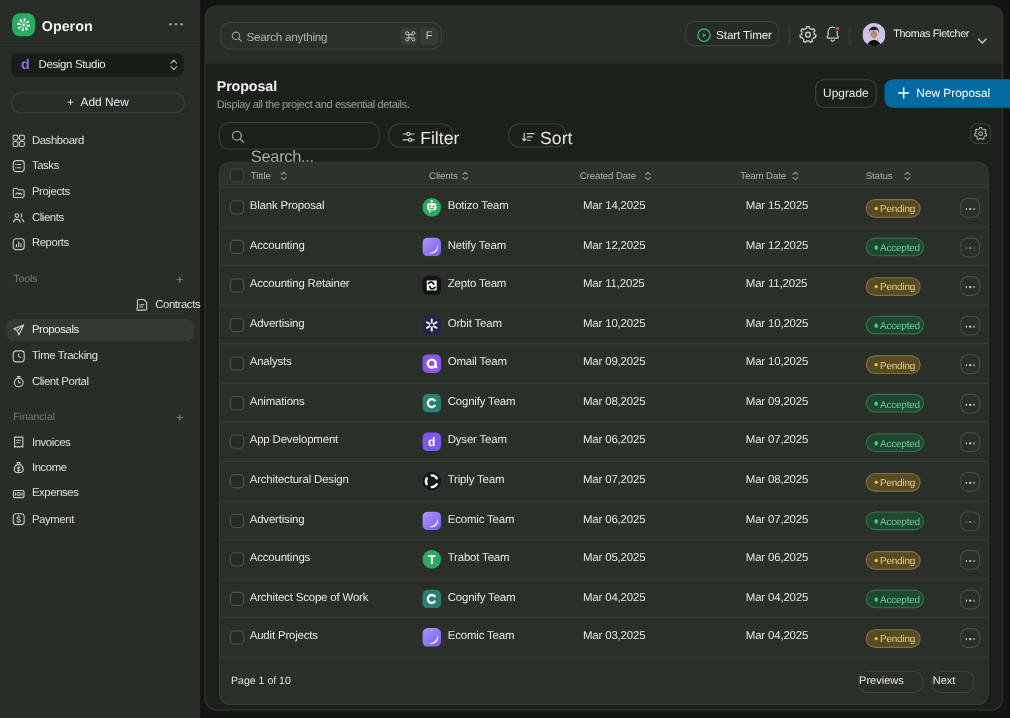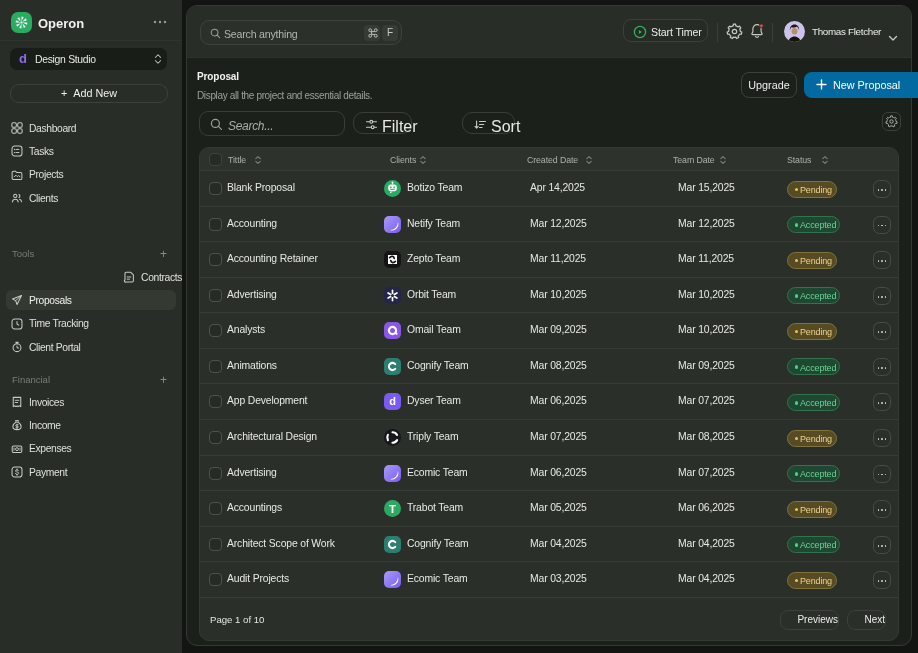--- a/index.html
+++ b/index.html
@@ -24,28 +24,28 @@
 .tsearch svg.mg { position:absolute; left:9px; top:7px; }
 .key { position:absolute; top:4px; width:16px; height:16px; background:#363c35; border-radius:4px; color:#c5cac2; font-size:10px; text-align:center; line-height:15px; }
 .starttimer { position:absolute; left:436px; top:13px; width:85px; height:23px; border:1px solid #3b413a; border-radius:8px; background:#262b25; }
 .starttimer .tx { position:absolute; left:27px; top:6px; font-size:10.6px; color:#eceeeb; white-space:nowrap; letter-spacing:-0.1px; }
 .starttimer svg { position:absolute; left:9px; top:4.5px; }
 .vdiv { position:absolute; top:17px; width:1px; height:19px; background:#3a403a; }
 .icbtn { position:absolute; top:18px; }
 .avatar { position:absolute; left:597px; top:15px; width:21px; height:21px; border-radius:50%; overflow:hidden; }
 .uname { position:absolute; left:625px; top:20px; font-size:9.8px; color:#eceeeb; white-space:nowrap; letter-spacing:-0.3px; }
 .chev { position:absolute; left:701px; top:22px; }
-.ph-title { position:absolute; left:10px; top:64.5px; font-size:10px; font-weight:bold; color:#f0f2ef; letter-spacing:-0.1px; }
+.ph-title { position:absolute; left:10px; top:64.5px; font-size:13px; font-weight:bold; color:#f0f2ef; letter-spacing:-0.1px; }
 .ph-sub { position:absolute; left:10px; top:84px; font-size:10px; color:#9aa096; letter-spacing:-0.35px; }
 .btn-upgrade { position:absolute; left:554px; top:66px; width:56px; height:26px; border:1px solid #3c423b; border-radius:8px; color:#eceeeb; font-size:10.8px; text-align:center; line-height:24px; }
 .btn-new { position:absolute; left:617px; top:66px; width:122px; height:26px; background:#0369a1; border-radius:8px; color:#fff; font-size:10.8px; }
 .btn-new .tx { position:absolute; left:29px; top:6.5px; white-space:nowrap; }
 .btn-new svg { position:absolute; left:12px; top:7px; }
 .fsearch { position:absolute; left:12px; top:105px; width:146px; height:25px; border:1px solid #383e37; border-radius:9px; }
-.fsearch .ph { position:absolute; left:28px; top:7px; font-size:12px; color:#a9afa6; letter-spacing:-0.3px;font-style:italic; }
+.fsearch .ph { position:absolute; left:28px; top:22px; font-size:15px; color:#a9afa6; letter-spacing:-0.3px; }
 .fsearch svg { position:absolute; left:10px; top:6px; }
 .pill-btn { position:absolute; top:106px; height:22px; border:1px solid #383e37; border-radius:10px; color:#e6e9e4; font-size:16px; }
 .pill-btn svg { position:absolute; left:11px; top:5px; }
 .pill-btn .tx { position:absolute; left:28px; top:4.5px; white-space:nowrap; }
 .gear-r { position:absolute; left:695px; top:106px; width:19px; height:19px; border:1px solid #3a403a; border-radius:6px; }
 .gear-r svg { position:absolute; left:2px; top:2px; }
 #card { position:absolute; left:12px; top:141px; width:700px; height:494px; background:#2a2f29; border:1px solid #353b34; border-radius:10px; overflow:hidden; }
 .thead { position:relative; height:23px; background:#2d332c; border-bottom:1px solid #353b34; font-size:8.8px; color:#abb1a8; letter-spacing:-0.1px; }
 .thead .cb { top:5px; border-color:#3e443d; }
 .hl { position:absolute; top:7px; }
@@ -62,21 +62,21 @@
 .pill { position:absolute; left:587px; top:9.5px; height:17px; border-radius:8.5px; font-size:9px; box-sizing:border-box; }
 .pill .dot { position:absolute; left:6.5px; top:6px; width:3.6px; height:3.6px; border-radius:50%; }
 .pill .tx { position:absolute; left:12px; top:3.2px; }
 .pill.pending { background:#564b22; color:#ecd28c; border:1px solid #81713f; }
 .pill.pending .dot { background:#e7c463; }
 .pill.accepted { background:#1e4831; color:#70d194; border:1px solid #36714d; }
 .pill.accepted .dot { background:#4ecd85; }
 .actbtn { position:absolute; left:673px; top:9px; width:18px; height:18px; border:1px solid #474d46; border-radius:6.5px; }
 .actbtn .d { position:absolute; top:8px; width:1.8px; height:1.8px; border-radius:50%; background:#cfd4cc; }
 .tfoot { position:relative; height:43px; font-size:9.6px; color:#e2e5e0; }
-.pg-btn { position:absolute; top:12px; height:20px; border:1px solid #3c423b; border-radius:8px; font-size:10px; color:#eceeeb; text-align:right; line-height:18px; }
+.pg-btn { position:absolute; top:12px; height:20px; border:1px solid #3c423b; border-radius:8px; font-size:10px; color:#eceeeb; text-align:left; line-height:18px; }
 
 </style>
 </head>
 <body>
 <div id="sidebar">
   <div class="sb-logo">
       <svg width="21" height="21" viewBox="0 0 21 21" fill="none" style="position:absolute;left:0;top:0;">
         <path d="M10.5 9.3 L10.5 4.6 A5.9 5.9 0 0 1 12.7 5.2 Z" fill="#fff" transform="rotate(0 10.5 10.5)"></path>
         <path d="M10.5 9.3 L10.5 4.6 A5.9 5.9 0 0 1 12.7 5.2 Z" fill="#fff" transform="rotate(45 10.5 10.5)"></path>
         <path d="M10.5 9.3 L10.5 4.6 A5.9 5.9 0 0 1 12.7 5.2 Z" fill="#fff" transform="rotate(90 10.5 10.5)"></path>
@@ -118,20 +118,24 @@
 <div class="nav-item" style="top:164.8px;"><svg width="14" height="14" viewBox="0 0 14 14" fill="none">
         <path d="M1.3 4.2c0-1 .7-1.7 1.6-1.7h2.3l1.5 1.6h4.4c.9 0 1.6.7 1.6 1.6v5c0 .9-.7 1.6-1.6 1.6H2.9c-.9 0-1.6-.7-1.6-1.6Z" stroke="#c7ccc4" stroke-width="1.2"></path>
         <path d="M3.5 9.5l2.2-2.3 1.8 1.8 1.5-1.5 1.6 2" stroke="#c7ccc4" stroke-width="1.1" stroke-linejoin="round"></path>
       </svg>Projects</div>
 <div class="nav-item" style="top:188.20000000000002px;"><svg width="14" height="14" viewBox="0 0 14 14" fill="none">
         <circle cx="5" cy="4.6" r="1.9" stroke="#c7ccc4" stroke-width="1.2"></circle>
         <path d="M1.6 11.6c.3-2 1.6-3.2 3.4-3.2s3.1 1.2 3.4 3.2" stroke="#c7ccc4" stroke-width="1.2" stroke-linecap="round"></path>
         <path d="M9.3 3a1.9 1.9 0 0 1 0 3.4" stroke="#c7ccc4" stroke-width="1.2" stroke-linecap="round"></path>
         <path d="M10 8.6c1.4.3 2.2 1.3 2.4 2.9" stroke="#c7ccc4" stroke-width="1.2" stroke-linecap="round"></path>
       </svg>Clients</div>
+<div class="nav-item" style="top:211.60000000000002px;"><svg width="14" height="14" viewBox="0 0 14 14" fill="none">
+        <rect x="1.2" y="1.2" width="11.6" height="11.6" rx="3" stroke="#c7ccc4" stroke-width="1.2"></rect>
+        <path d="M4.6 9.7V7.5M7 9.7V4.6M9.4 9.7V6.3" stroke="#c7ccc4" stroke-width="1.2" stroke-linecap="round"></path>
+      </svg>Reports</div>
 <div class="nav-sec" style="top:248px;">Tools<span class="pl">+</span></div>
 <div class="nav-item" style="top:267px;justify-content:flex-end;"><svg width="14" height="14" viewBox="0 0 14 14" fill="none">
         <path d="M3 1.5h5.5L11.5 4.5v7a1.3 1.3 0 0 1-1.3 1.3H3A1.3 1.3 0 0 1 1.7 10.5v-7.7A1.3 1.3 0 0 1 3 1.5Z" transform="translate(.6 0)" stroke="#c7ccc4" stroke-width="1.2" stroke-linejoin="round"></path>
         <path d="M4.8 7h4.4M4.8 9.5h3" stroke="#c7ccc4" stroke-width="1.1" stroke-linecap="round"></path>
       </svg>Contracts</div>
 <div class="nav-item sel" style="top:290.4px;"><svg width="14" height="14" viewBox="0 0 14 14" fill="none">
         <path d="M12.3 1.7 1.8 5.8l3.6 1.9 1.7 4.6 5.2-10.6Z" stroke="#c7ccc4" stroke-width="1.2" stroke-linejoin="round"></path>
         <path d="M5.4 7.7l6.9-6" stroke="#c7ccc4" stroke-width="1.1"></path>
       </svg>Proposals</div>
 <div class="nav-item" style="top:313.79999999999995px;"><svg width="14" height="14" viewBox="0 0 14 14" fill="none">
@@ -280,21 +284,21 @@
             <circle cx="8.5" cy="8.5" r="8.5" fill="#28ac60"></circle>
             <path d="M8.5 2.6v1.6" stroke="#fff" stroke-width="1.1"></path>
             <circle cx="8.5" cy="2.6" r="1" fill="#fff"></circle>
             <rect x="4.2" y="4.6" width="8.6" height="6.6" rx="2.6" fill="#fff"></rect>
             <circle cx="6.8" cy="7.4" r=".9" fill="#28ac60"></circle>
             <circle cx="10.2" cy="7.4" r=".9" fill="#28ac60"></circle>
             <path d="M6.8 9.4h3.4" stroke="#28ac60" stroke-width="1" stroke-linecap="round"></path>
             <path d="M6.5 11.2l-.8 2.2 2.6-1.4Z" fill="#fff"></path>
           </svg></span>
         <span class="c-client">Botizo Team</span>
-        <span class="c-created">Apr 14,2025</span>
+        <span class="c-created">Mar 14,2025</span>
         <span class="c-sent">Mar 15,2025</span>
         <div class="pill pending" style="width:50px;">
           <span class="dot"></span>
           <span class="tx">Pending</span>
         </div>
         <div class="actbtn">
           <span class="d" style="left:3.5px;"></span>
           <span class="d" style="left:7px;"></span>
           <span class="d" style="left:10.5px;"></span>
         </div>

